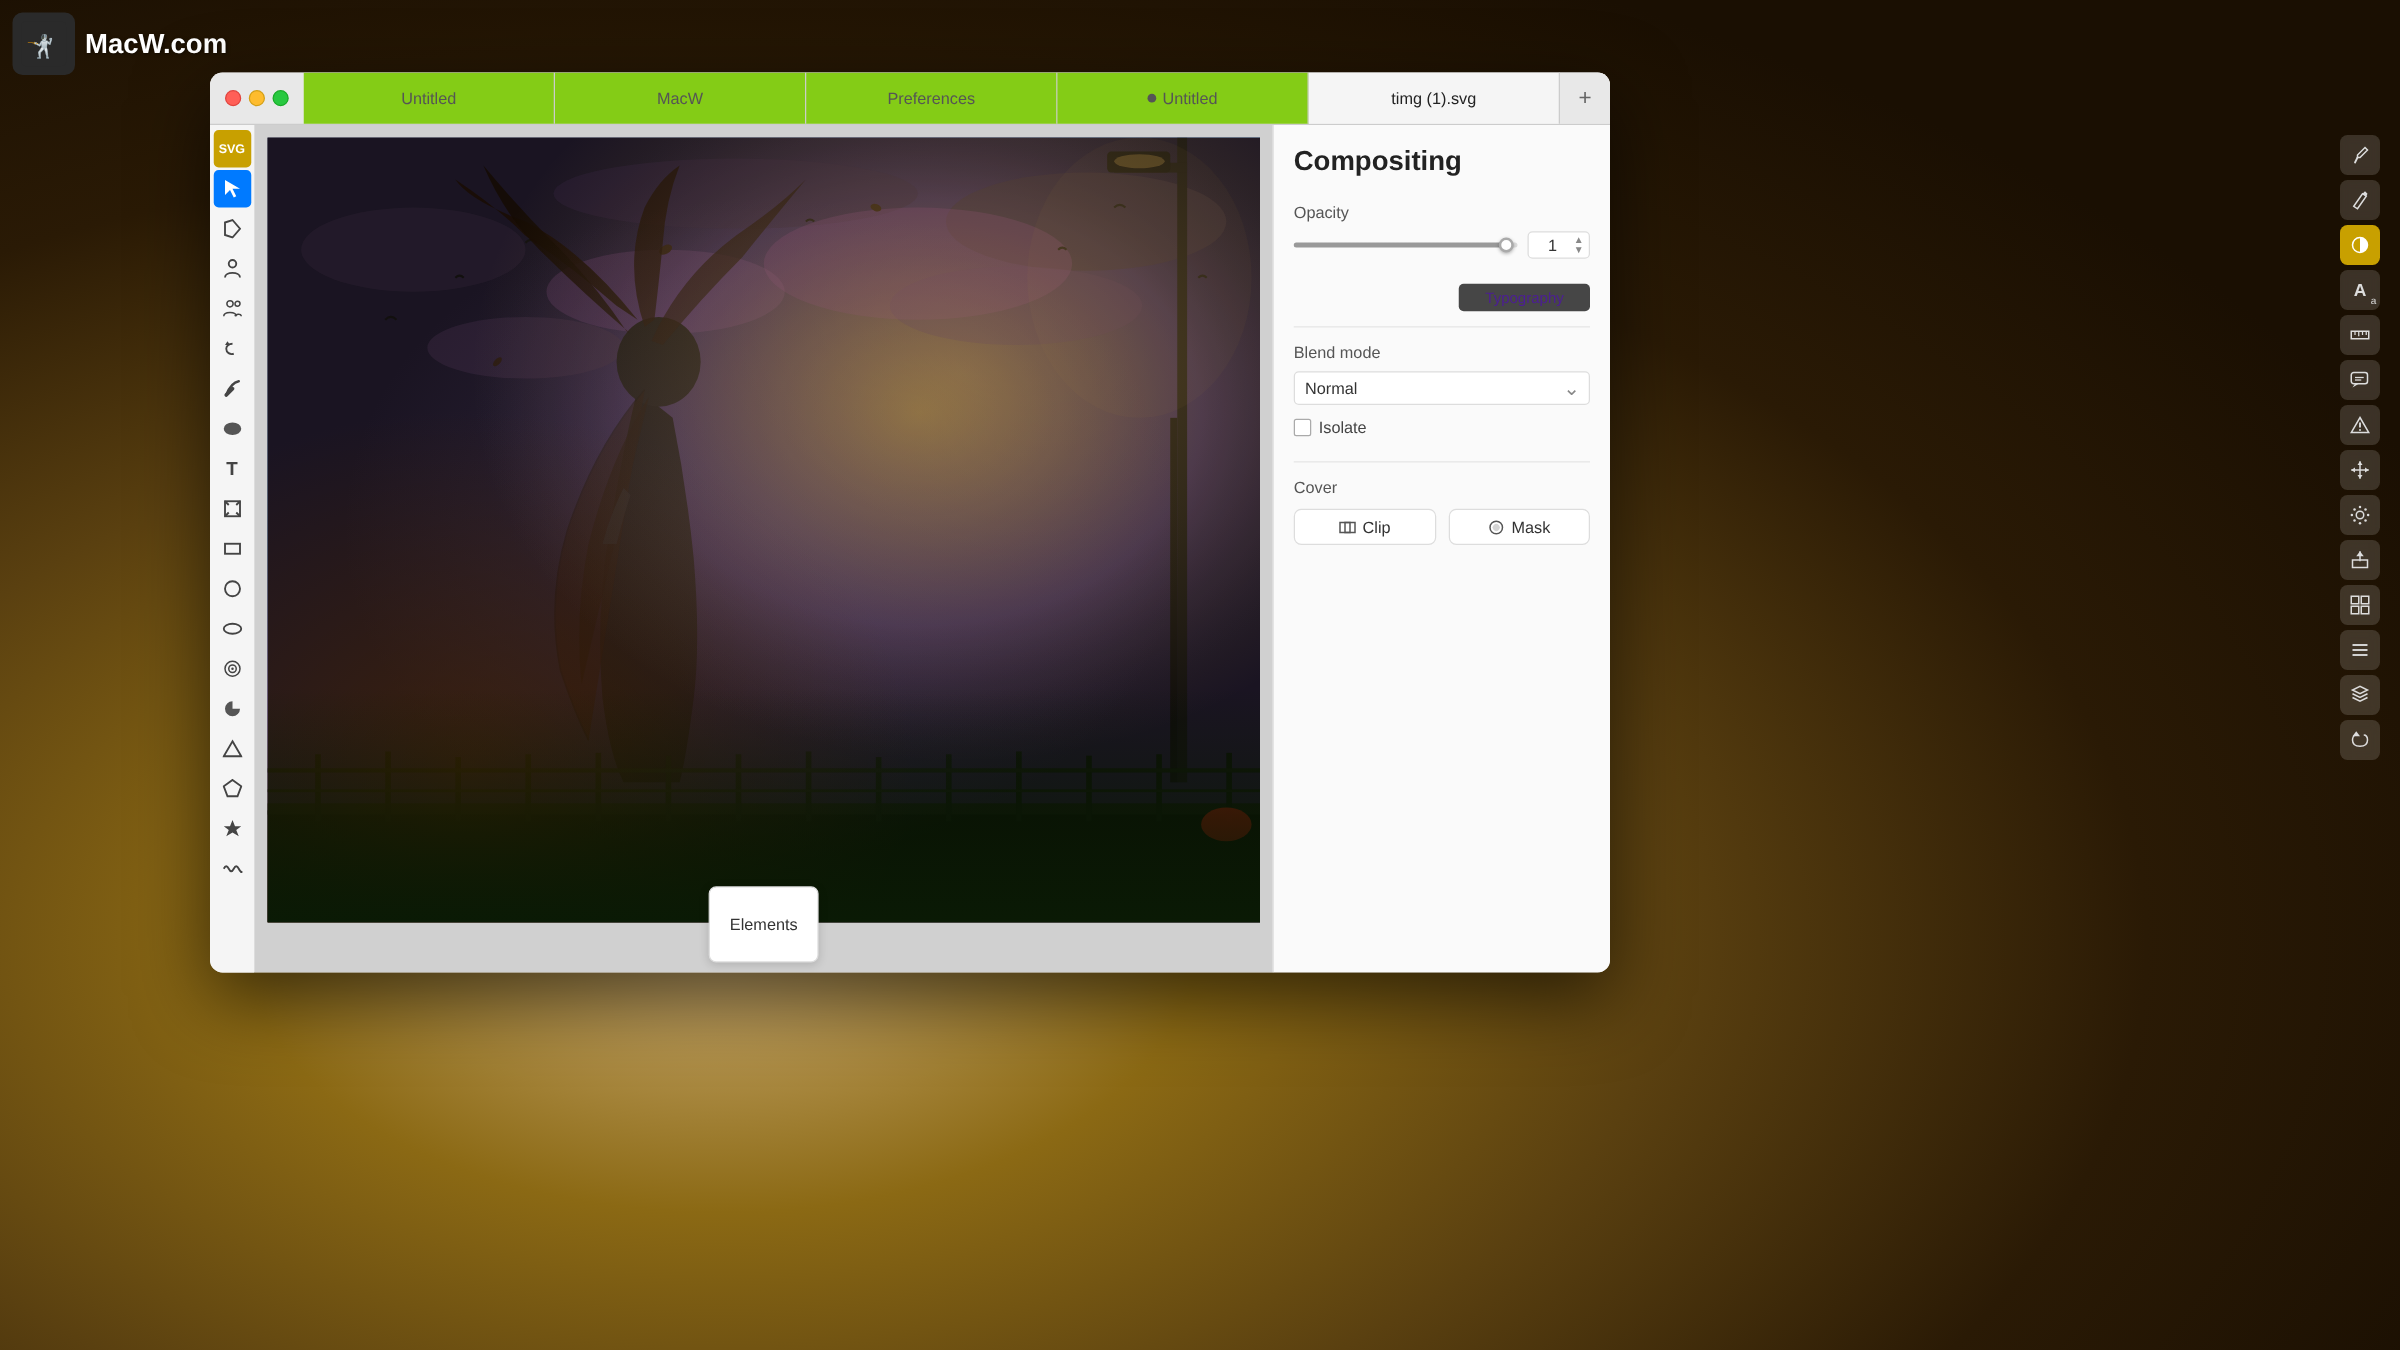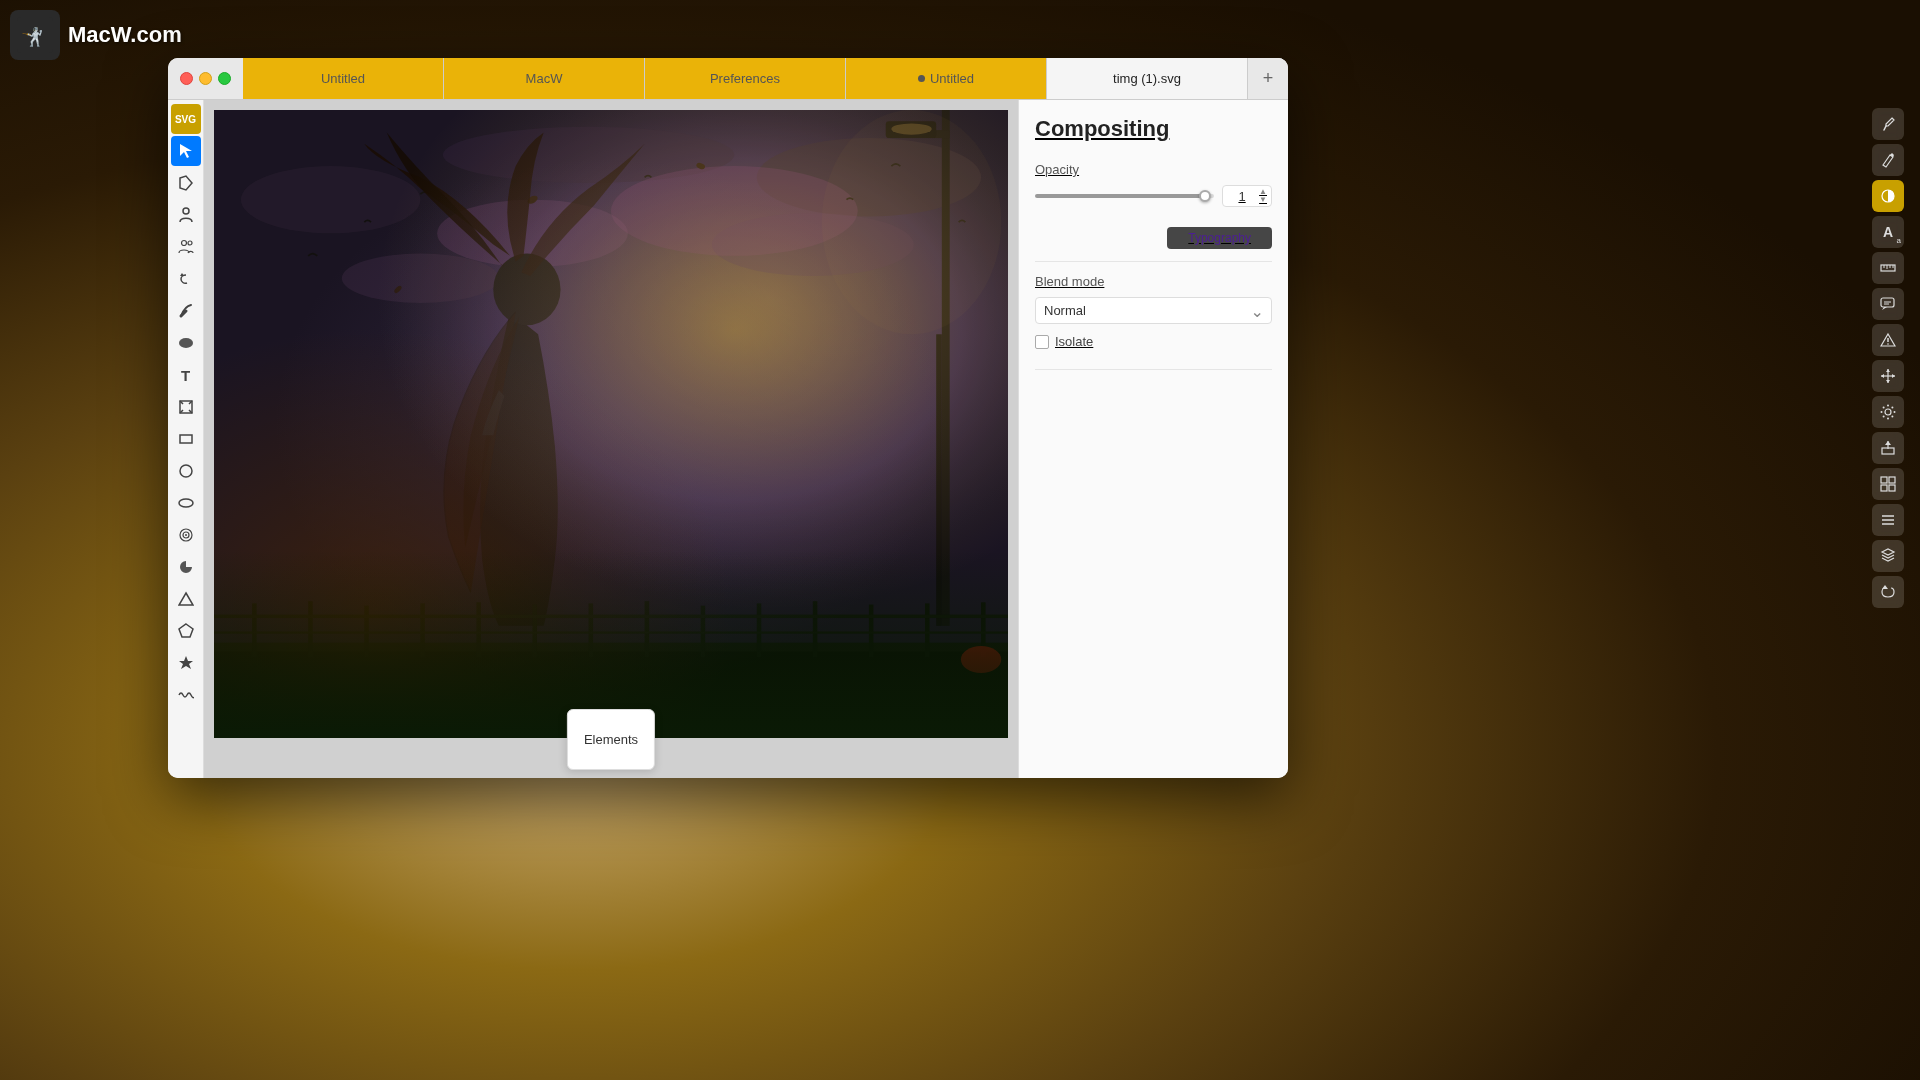--- a/index.html
+++ b/index.html
@@ -70,21 +70,21 @@
     .tab {
       flex: 1;
       display: flex;
       align-items: center;
       justify-content: center;
       font-size: 13px;
       color: #555;
       border-right: 1px solid #ccc;
       cursor: pointer;
       position: relative;
-      background: #eab308;
+      background: #84cc16;
     }
     .tab.active { background: #f5f5f5; color: #222; }
 
     .tab-active-dot {
       width: 7px;
       height: 7px;
       border-radius: 50%;
       background: #555;
       margin-right: 5px;
     }
@@ -203,21 +203,20 @@
     }
 
     
     .right-panel {
       width: 270px;
       background: #fafafa;
       border-left: 1px solid #ddd;
       display: flex;
       flex-direction: column;
       overflow-y: auto;
-      text-decoration: underline;
     }
 
     .panel-content {
       padding: 16px;
       flex: 1;
     }
 
     .panel-title {
       font-size: 22px;
       font-weight: 600;
@@ -775,20 +774,39 @@
           </div>
 
           <div class="isolate-row">
             <div class="isolate-checkbox"></div>
             <span class="isolate-label">Isolate</span>
           </div>
         </div>
 
         <div class="panel-divider"></div>
 
+        <div class="cover-section">
+          <div class="cover-label">Cover</div>
+          <div class="cover-buttons">
+            <button class="cover-btn">
+              <svg width="14" height="14" viewBox="0 0 14 14">
+                  <rect x="1" y="3" width="8" height="8" fill="none" stroke="#555" stroke-width="1.2"></rect>
+                  <rect x="5" y="3" width="8" height="8" fill="none" stroke="#555" stroke-width="1.2"></rect>
+                </svg>
+              <span>Clip</span>
+            </button>
+            <button class="cover-btn">
+              <svg width="14" height="14" viewBox="0 0 14 14">
+                  <circle cx="7" cy="7" r="5" fill="none" stroke="#555" stroke-width="1.2"></circle>
+                  <path d="M4,7 Q5,4 7,4 Q9,4 10,7 Q9,10 7,10 Q5,10 4,7" fill="#aaa" opacity="0.5"></path>
+                </svg>
+              <span>Mask</span>
+            </button>
+          </div>
+        </div>
 
       </div>
     </div>
 
   </div>
 </div>
 
 <div class="right-side-toolbar" style="position:absolute; top:108px; right:14px; display:flex; flex-direction:column; gap:4px;">
 
   <div class="side-tool-btn">

